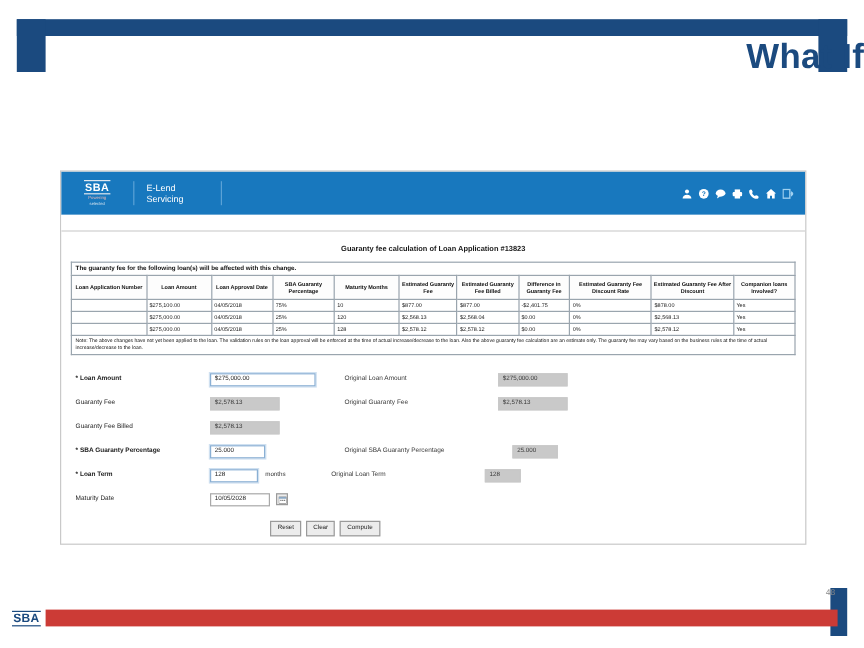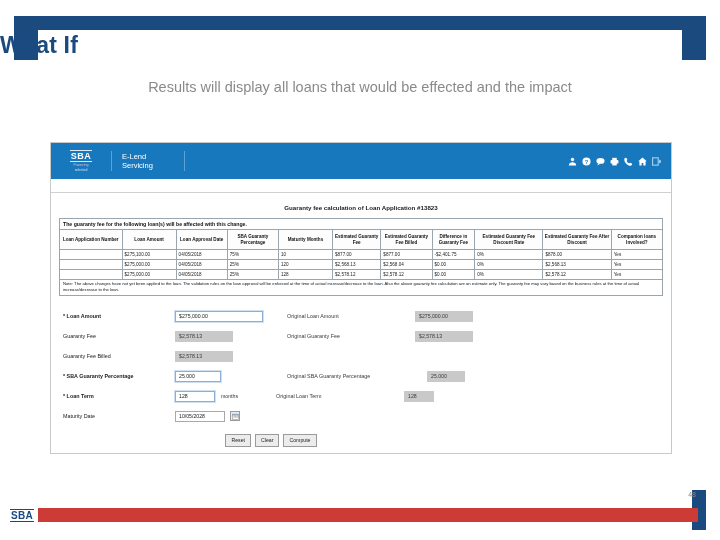--- a/index.html
+++ b/index.html
@@ -29,22 +29,22 @@
     width: 14px; height: 40px; background: #1b4a7f;
   }
   .frame-red-bar {
     position: absolute; left: 38px; top: 508px;
     width: 660px; height: 14px; background: #cc3b36;
   }
 
   
   .slide-title {
     position: absolute; left: 0; top: 32px; width: 720px;
-    text-align: left;
-    font-size: 23px; font-weight: bold; color: #1b4a7f;
+    text-align: right;
+    font-size: 29px; font-weight: bold; color: #1b4a7f;
     letter-spacing: 0.2px;
   }
   .slide-subtitle {
     position: absolute; left: 0; top: 79px; width: 720px;
     text-align: center;
     font-size: 14.5px; color: #8a8a8a;
   }
 
   
   #app {
@@ -183,21 +183,20 @@
 
 <div id="slide">
 
   <div class="frame-top-bar"></div>
   <div class="frame-top-left"></div>
   <div class="frame-top-right"></div>
   <div class="frame-bot-right"></div>
   <div class="frame-red-bar"></div>
 
   <div class="slide-title">What If</div>
-  <div class="slide-subtitle">Results will display all loans that would be effected and the impact</div>
 
   <div id="app">
 
     <div class="app-header">
       <div class="logo-box">
         <div class="logo-sba">SBA</div>
         <div class="logo-tag">Powering</div>
         <div class="logo-sub">selected</div>
       </div>
       <div class="hdr-div"></div>

